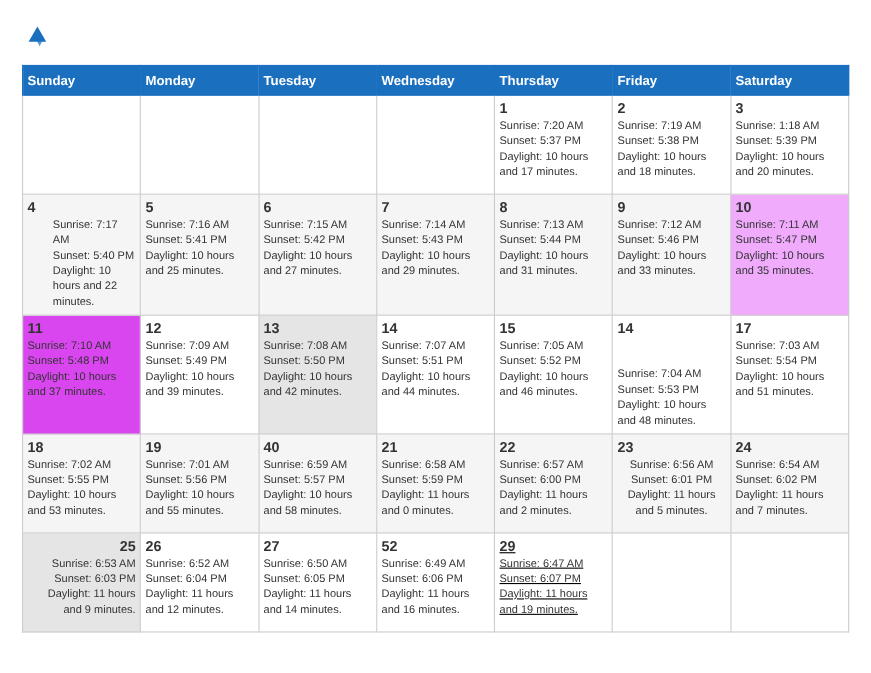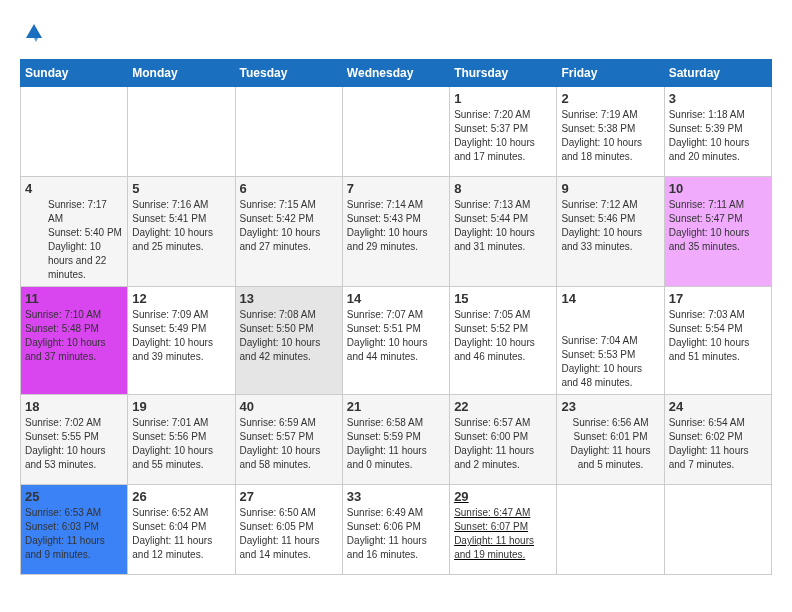--- a/index.html
+++ b/index.html
@@ -273,40 +273,40 @@
 Daylight: 11 hours and 5 minutes.</div>
         </td>
         <td style="background-color: rgb(245, 245, 245);">
           <div class="day-number">24</div>
           <div class="day-info" style="white-space: pre-line;">Sunrise: 6:54 AM
 Sunset: 6:02 PM
 Daylight: 11 hours and 7 minutes.</div>
         </td>
       </tr>
       <tr>
-        <td style="background-color: #3b82f6;">
+        <td style="background-color: #e5e5e5; text-align: right;">
           <div class="day-number">25</div>
           <div class="day-info" style="white-space: pre-line;">Sunrise: 6:53 AM
 Sunset: 6:03 PM
 Daylight: 11 hours and 9 minutes.</div>
         </td>
         <td style="background-color: rgb(255, 255, 255);">
           <div class="day-number">26</div>
           <div class="day-info" style="white-space: pre-line;">Sunrise: 6:52 AM
 Sunset: 6:04 PM
 Daylight: 11 hours and 12 minutes.</div>
         </td>
         <td style="background-color: rgb(255, 255, 255);">
           <div class="day-number">27</div>
           <div class="day-info" style="white-space: pre-line;">Sunrise: 6:50 AM
 Sunset: 6:05 PM
 Daylight: 11 hours and 14 minutes.</div>
         </td>
         <td style="background-color: rgb(255, 255, 255);">
-          <div class="day-number">33</div>
+          <div class="day-number">52</div>
           <div class="day-info" style="white-space: pre-line;">Sunrise: 6:49 AM
 Sunset: 6:06 PM
 Daylight: 11 hours and 16 minutes.</div>
         </td>
         <td style="background-color: rgb(255, 255, 255); text-decoration: underline;">
           <div class="day-number">29</div>
           <div class="day-info" style="white-space: pre-line;">Sunrise: 6:47 AM
 Sunset: 6:07 PM
 Daylight: 11 hours and 19 minutes.</div>
         </td>

